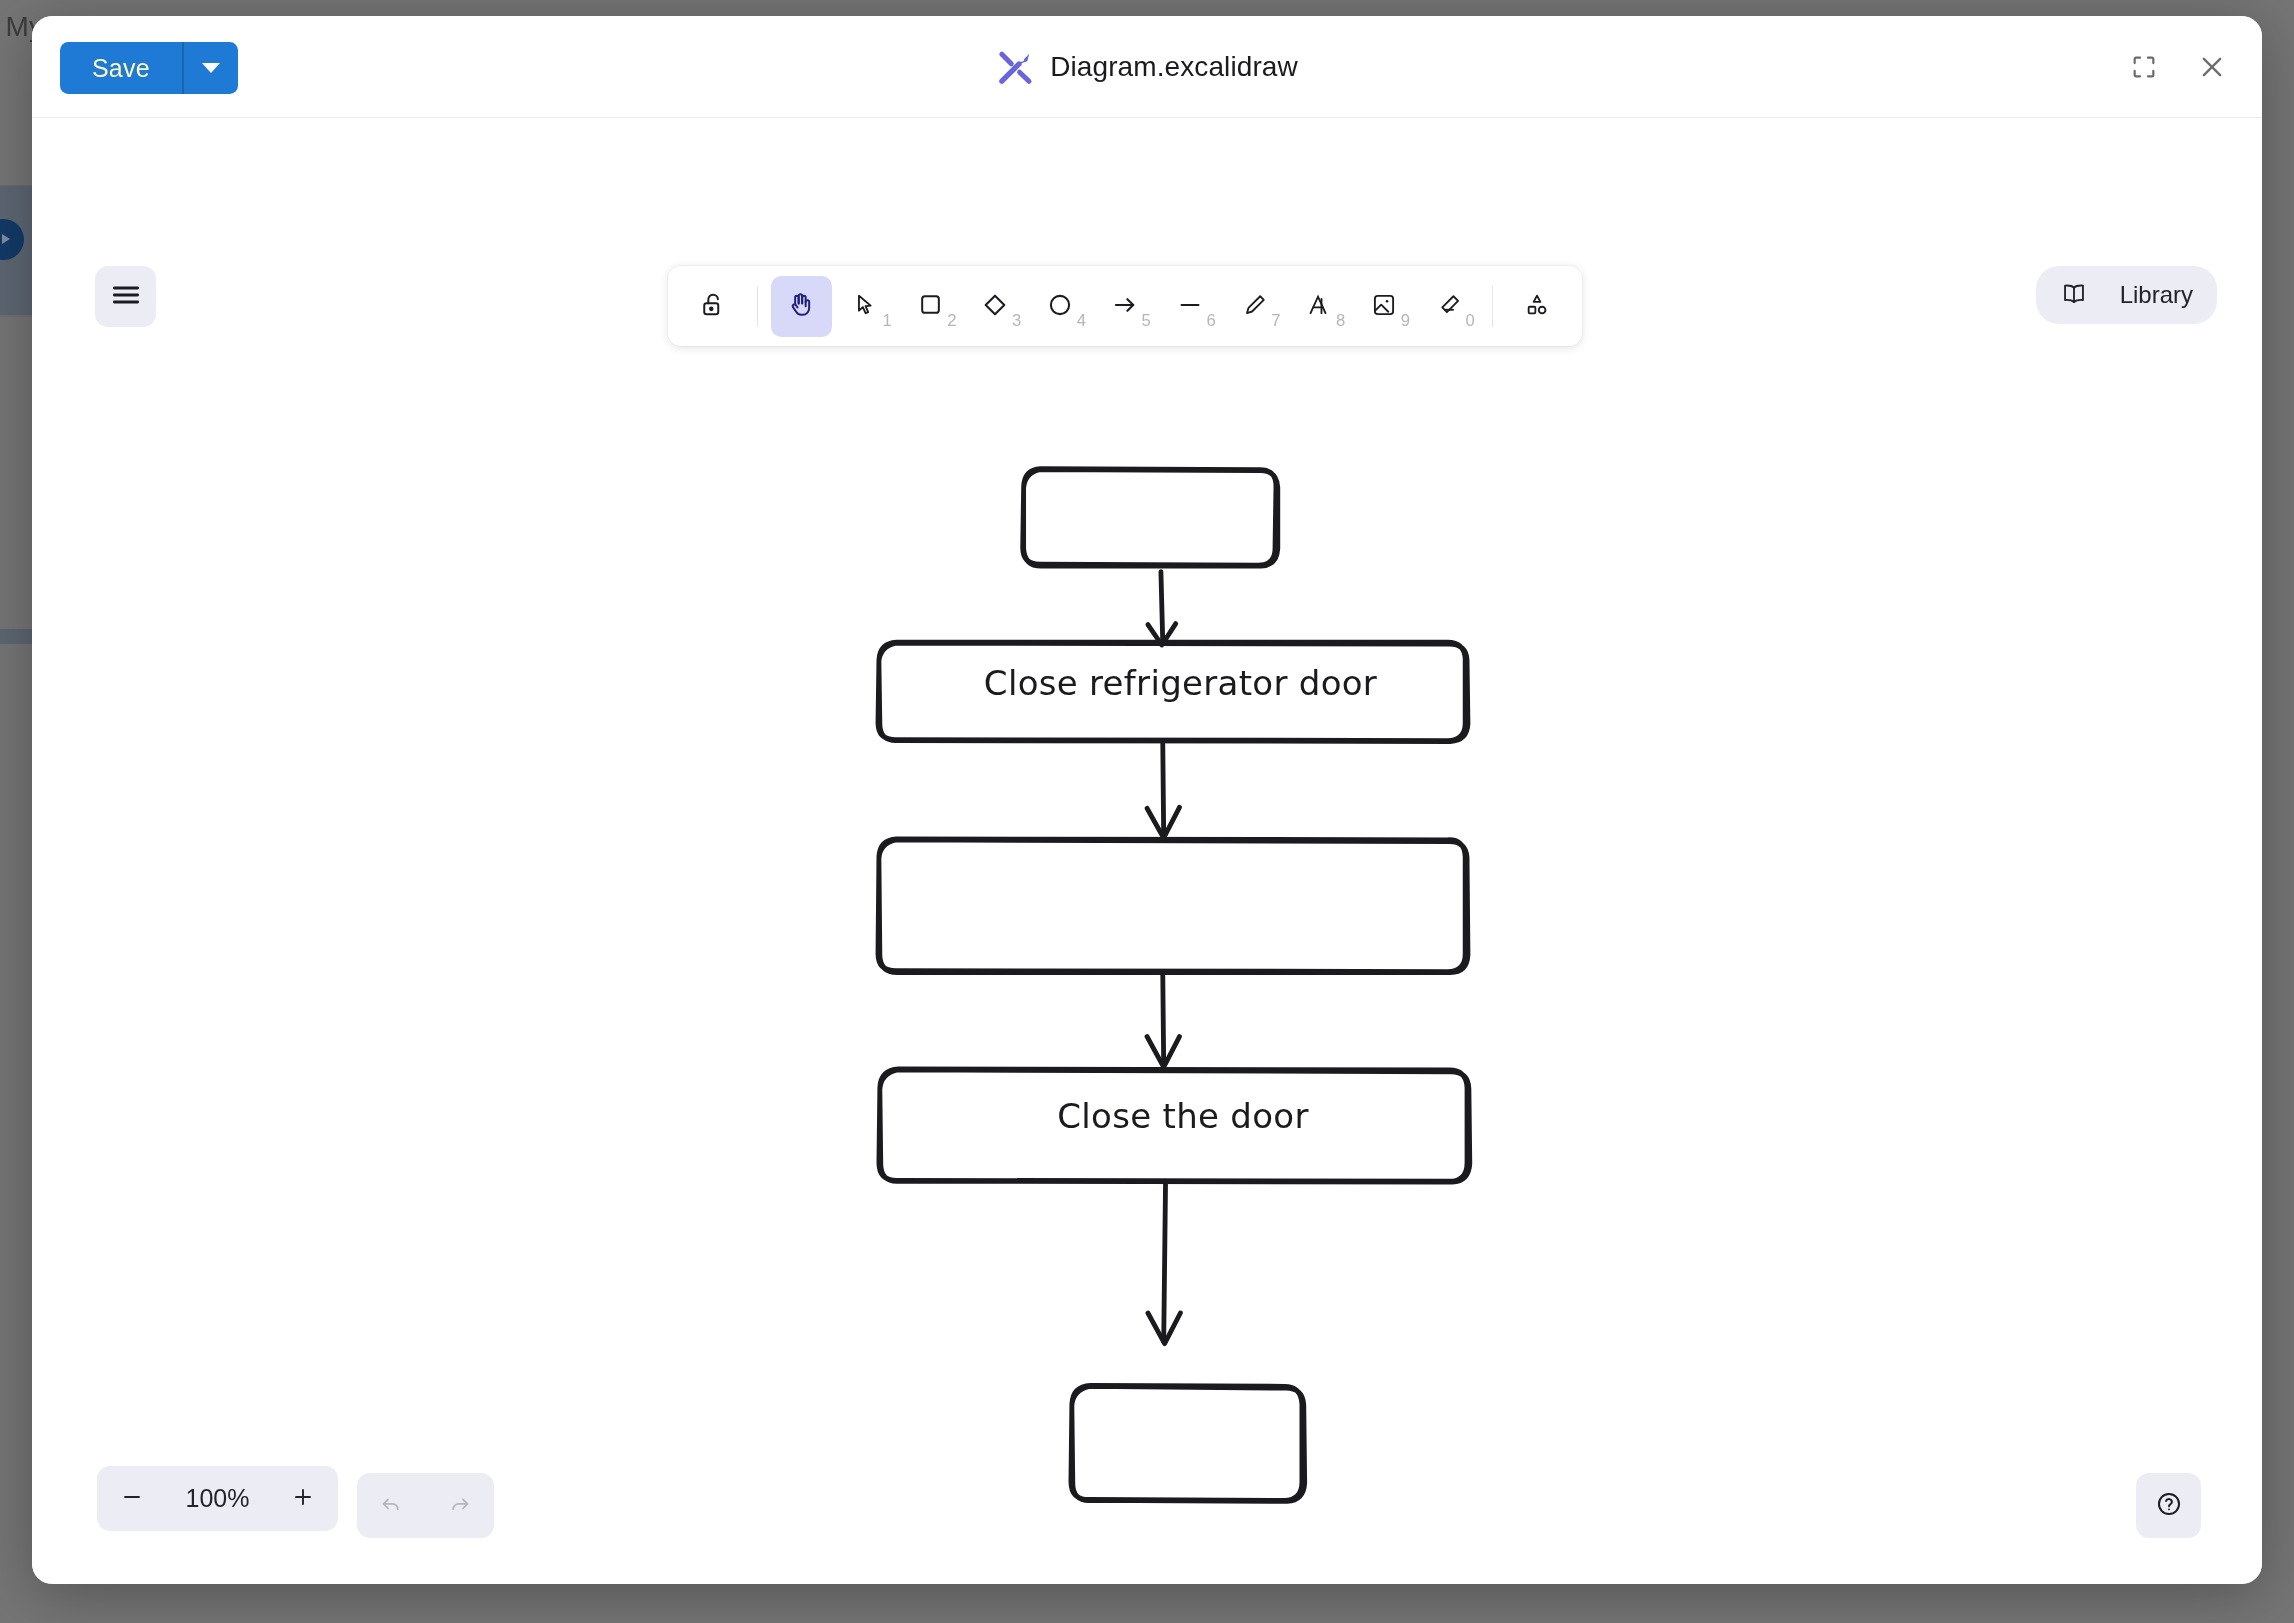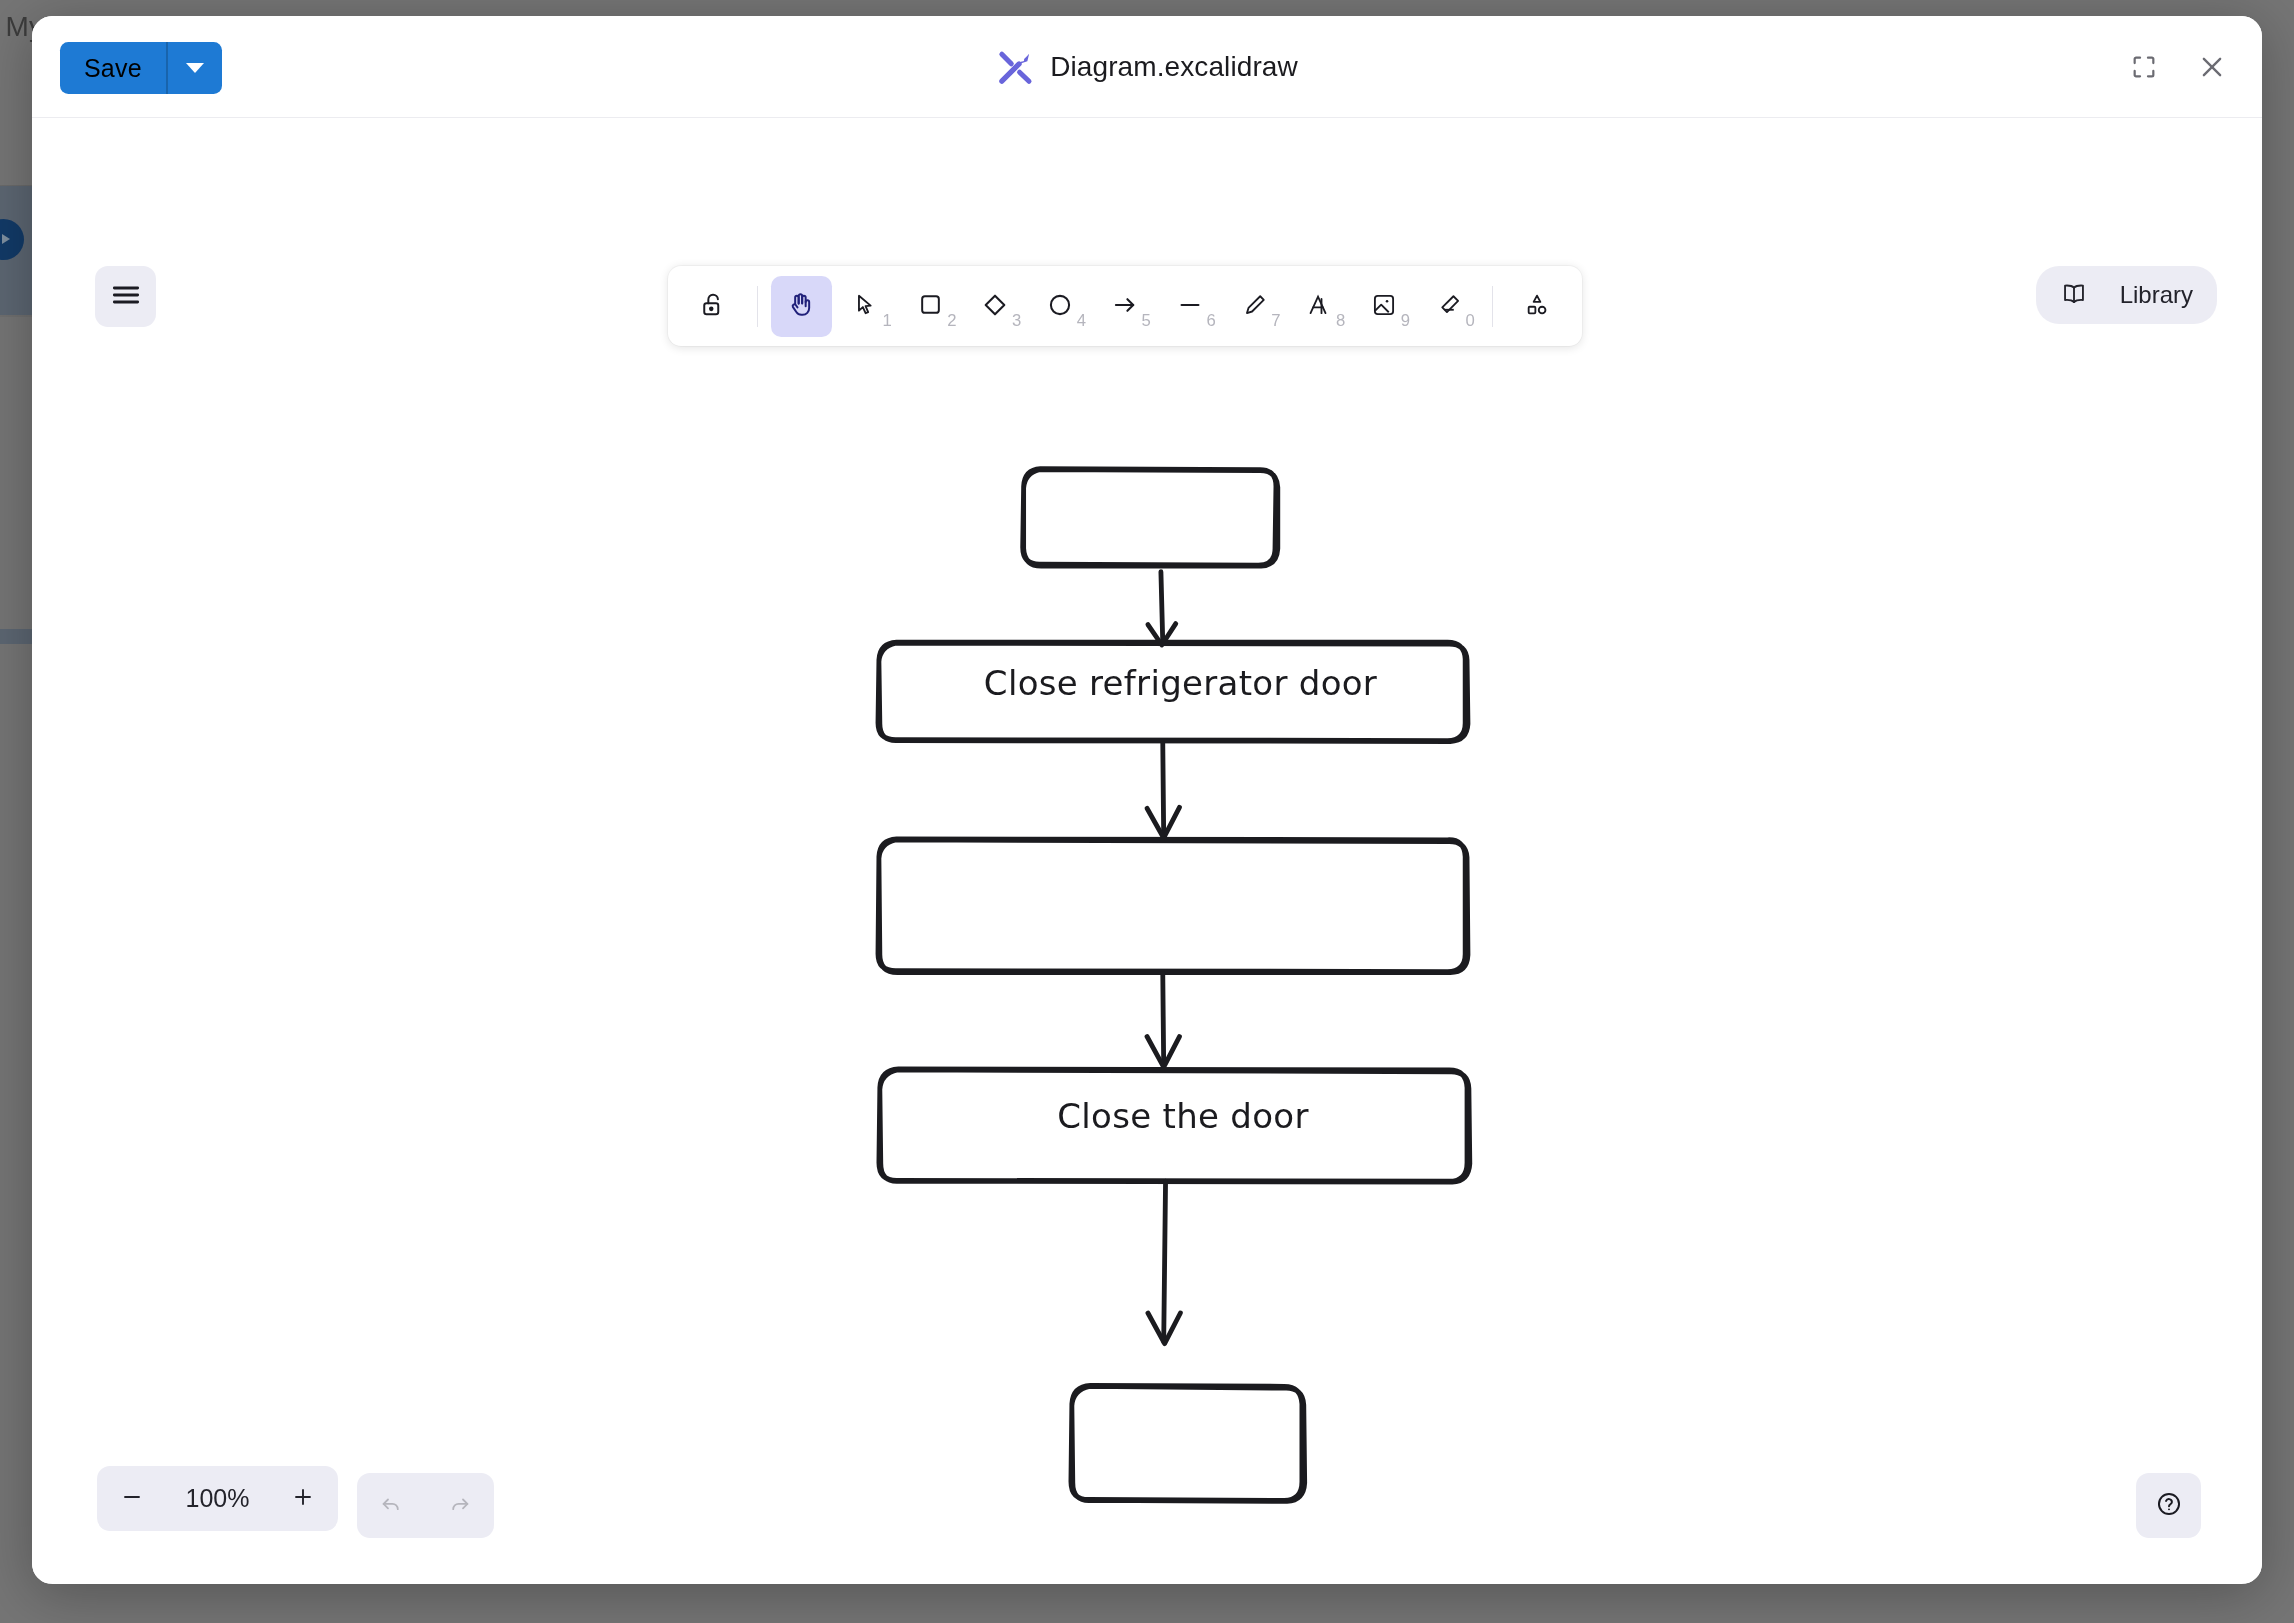--- a/index.html
+++ b/index.html
@@ -49,21 +49,21 @@
     background: #ffffff;
   }
   #save-group {
     position: absolute; left: 28px; top: 26px;
     display: flex; align-items: stretch;
     background: #1e7ad4; border-radius: 8.3px; overflow: hidden;
     height: 52px;
   }
   #save-button {
     display: flex; align-items: center; justify-content: center;
-    padding: 0 24px; color: #000000; font-size: 25px; font-weight: 400;
+    padding: 0 32px; color: #fef9c3; font-size: 25px; font-weight: 400;
     cursor: pointer; letter-spacing: 0.2px;
   }
   #save-divider { width: 1.9px; background: rgba(0,0,0,.18); }
   #save-dropdown {
     display: flex; align-items: center; justify-content: center;
     width: 54px; cursor: pointer;
   }
   #save-dropdown .caret {
     width: 0; height: 0;
     border-left: 9.3px solid transparent; border-right: 9.3px solid transparent;

